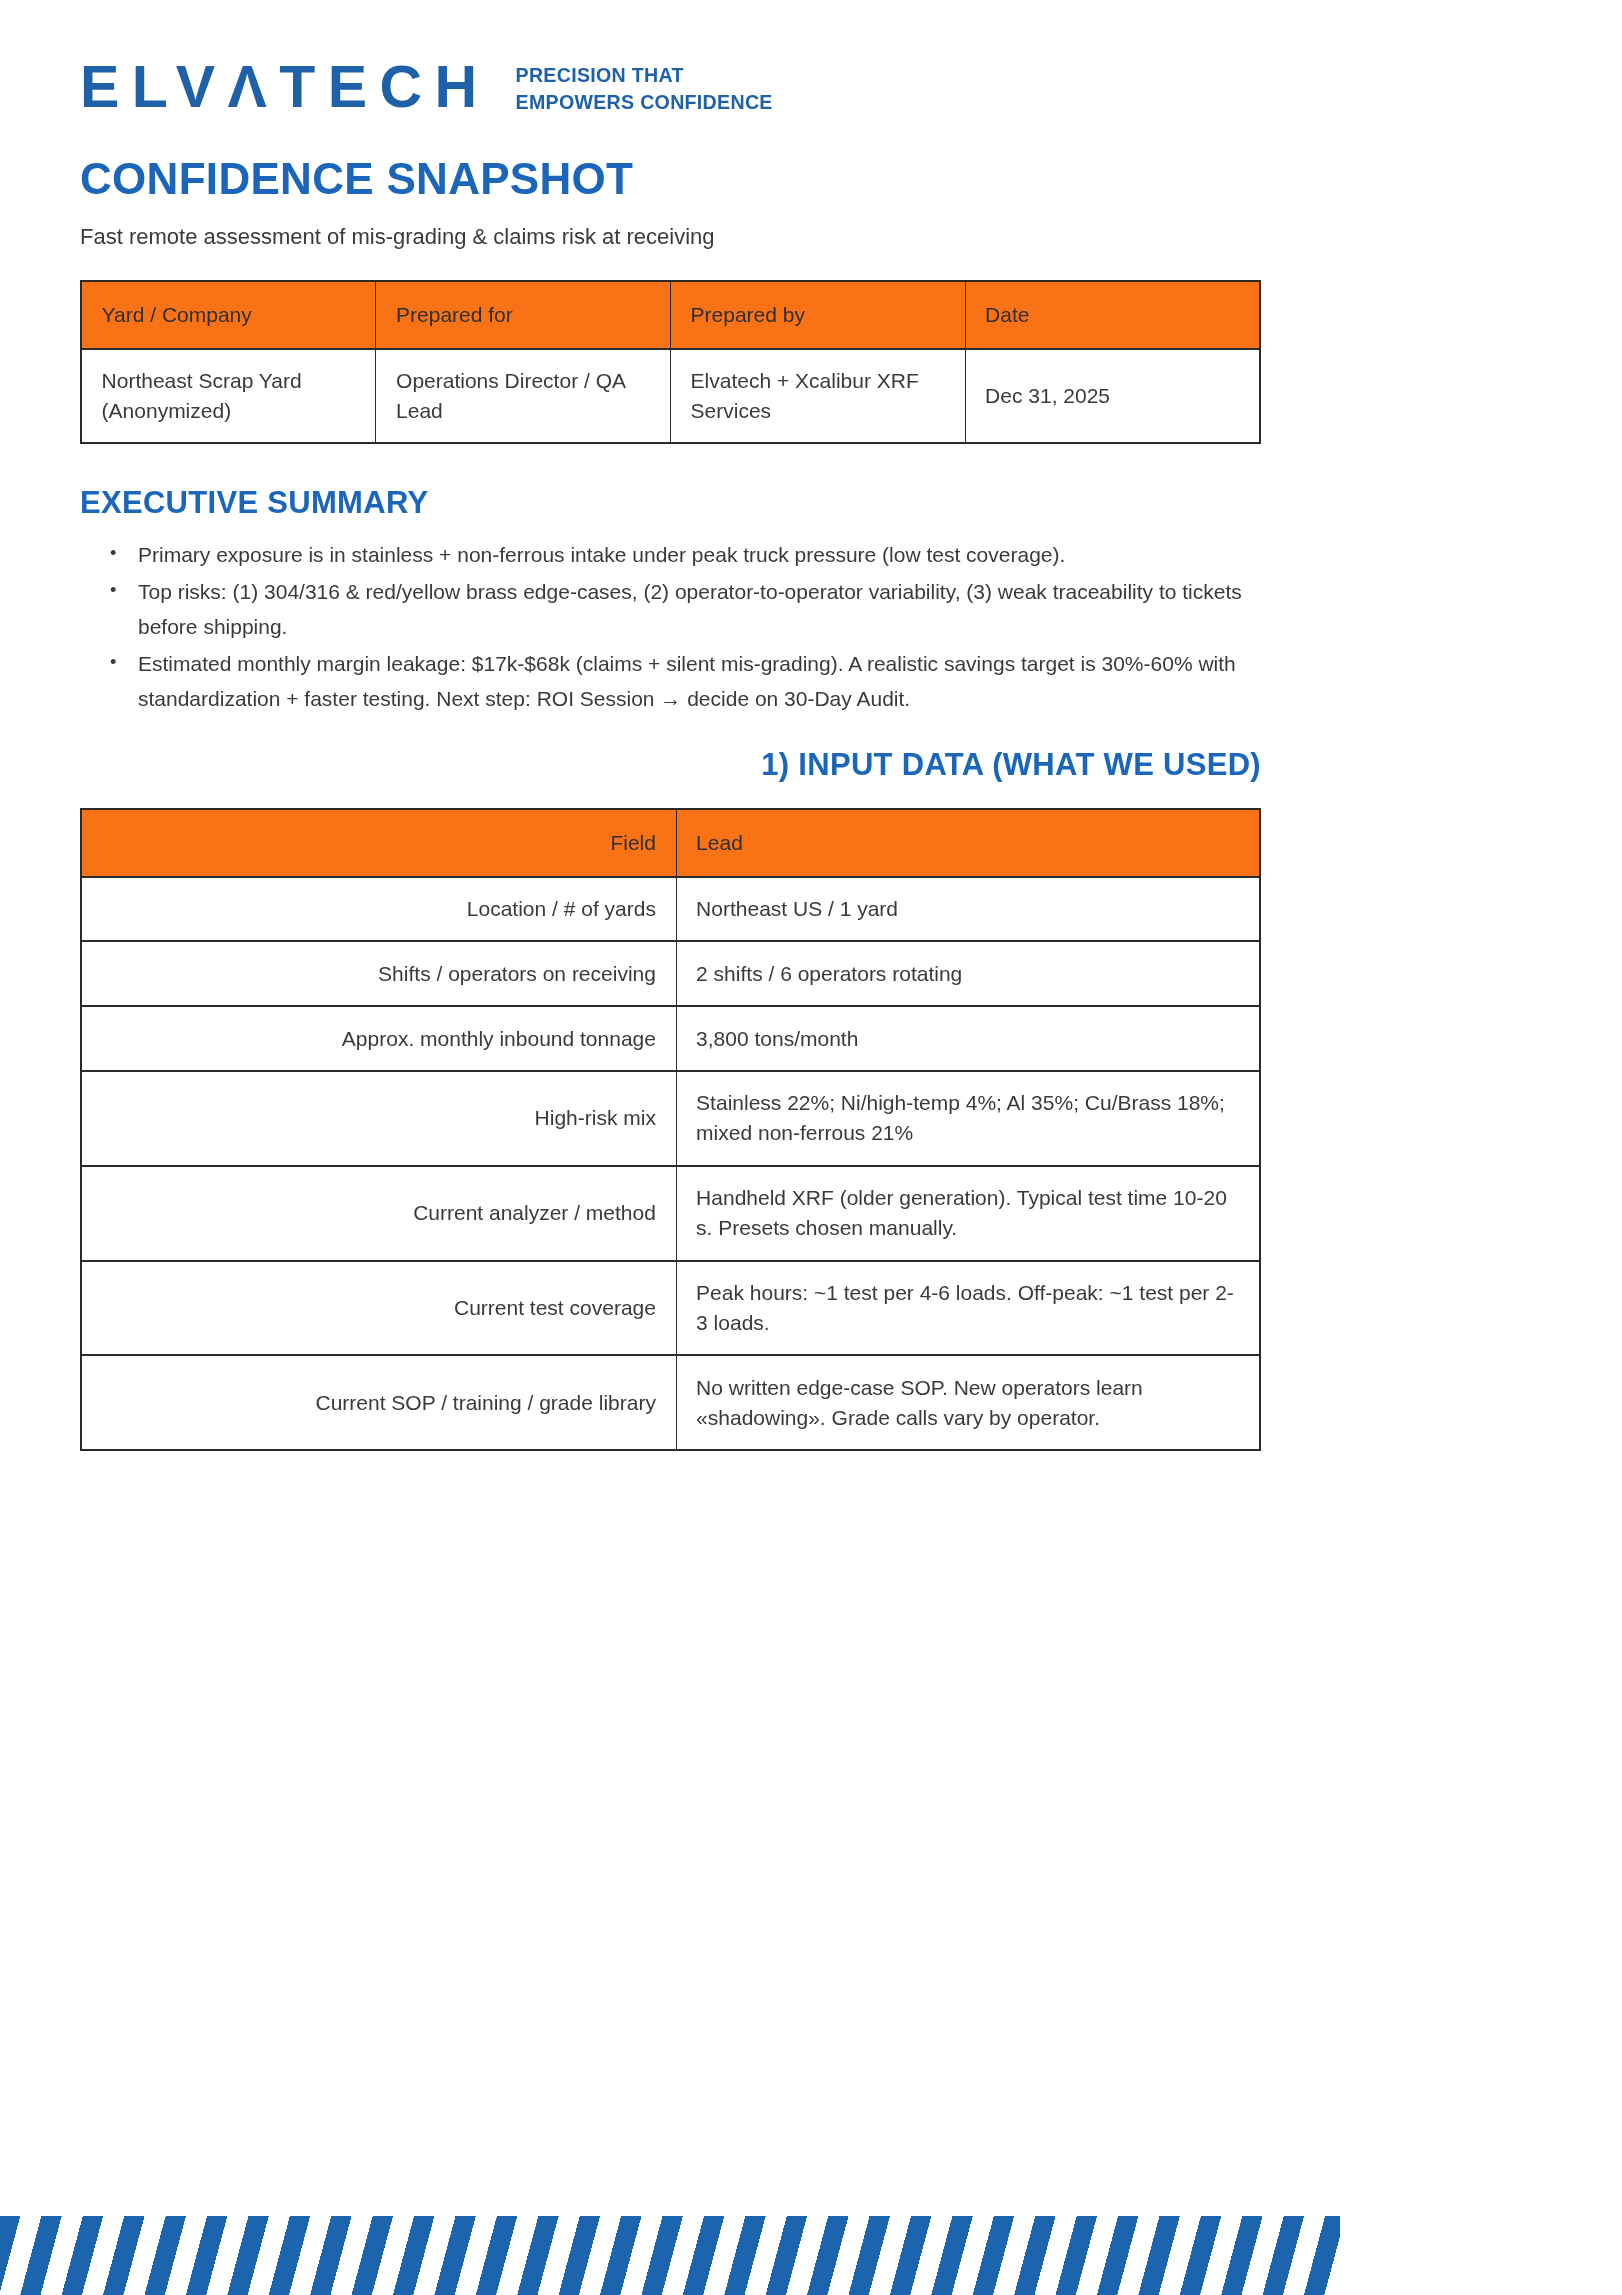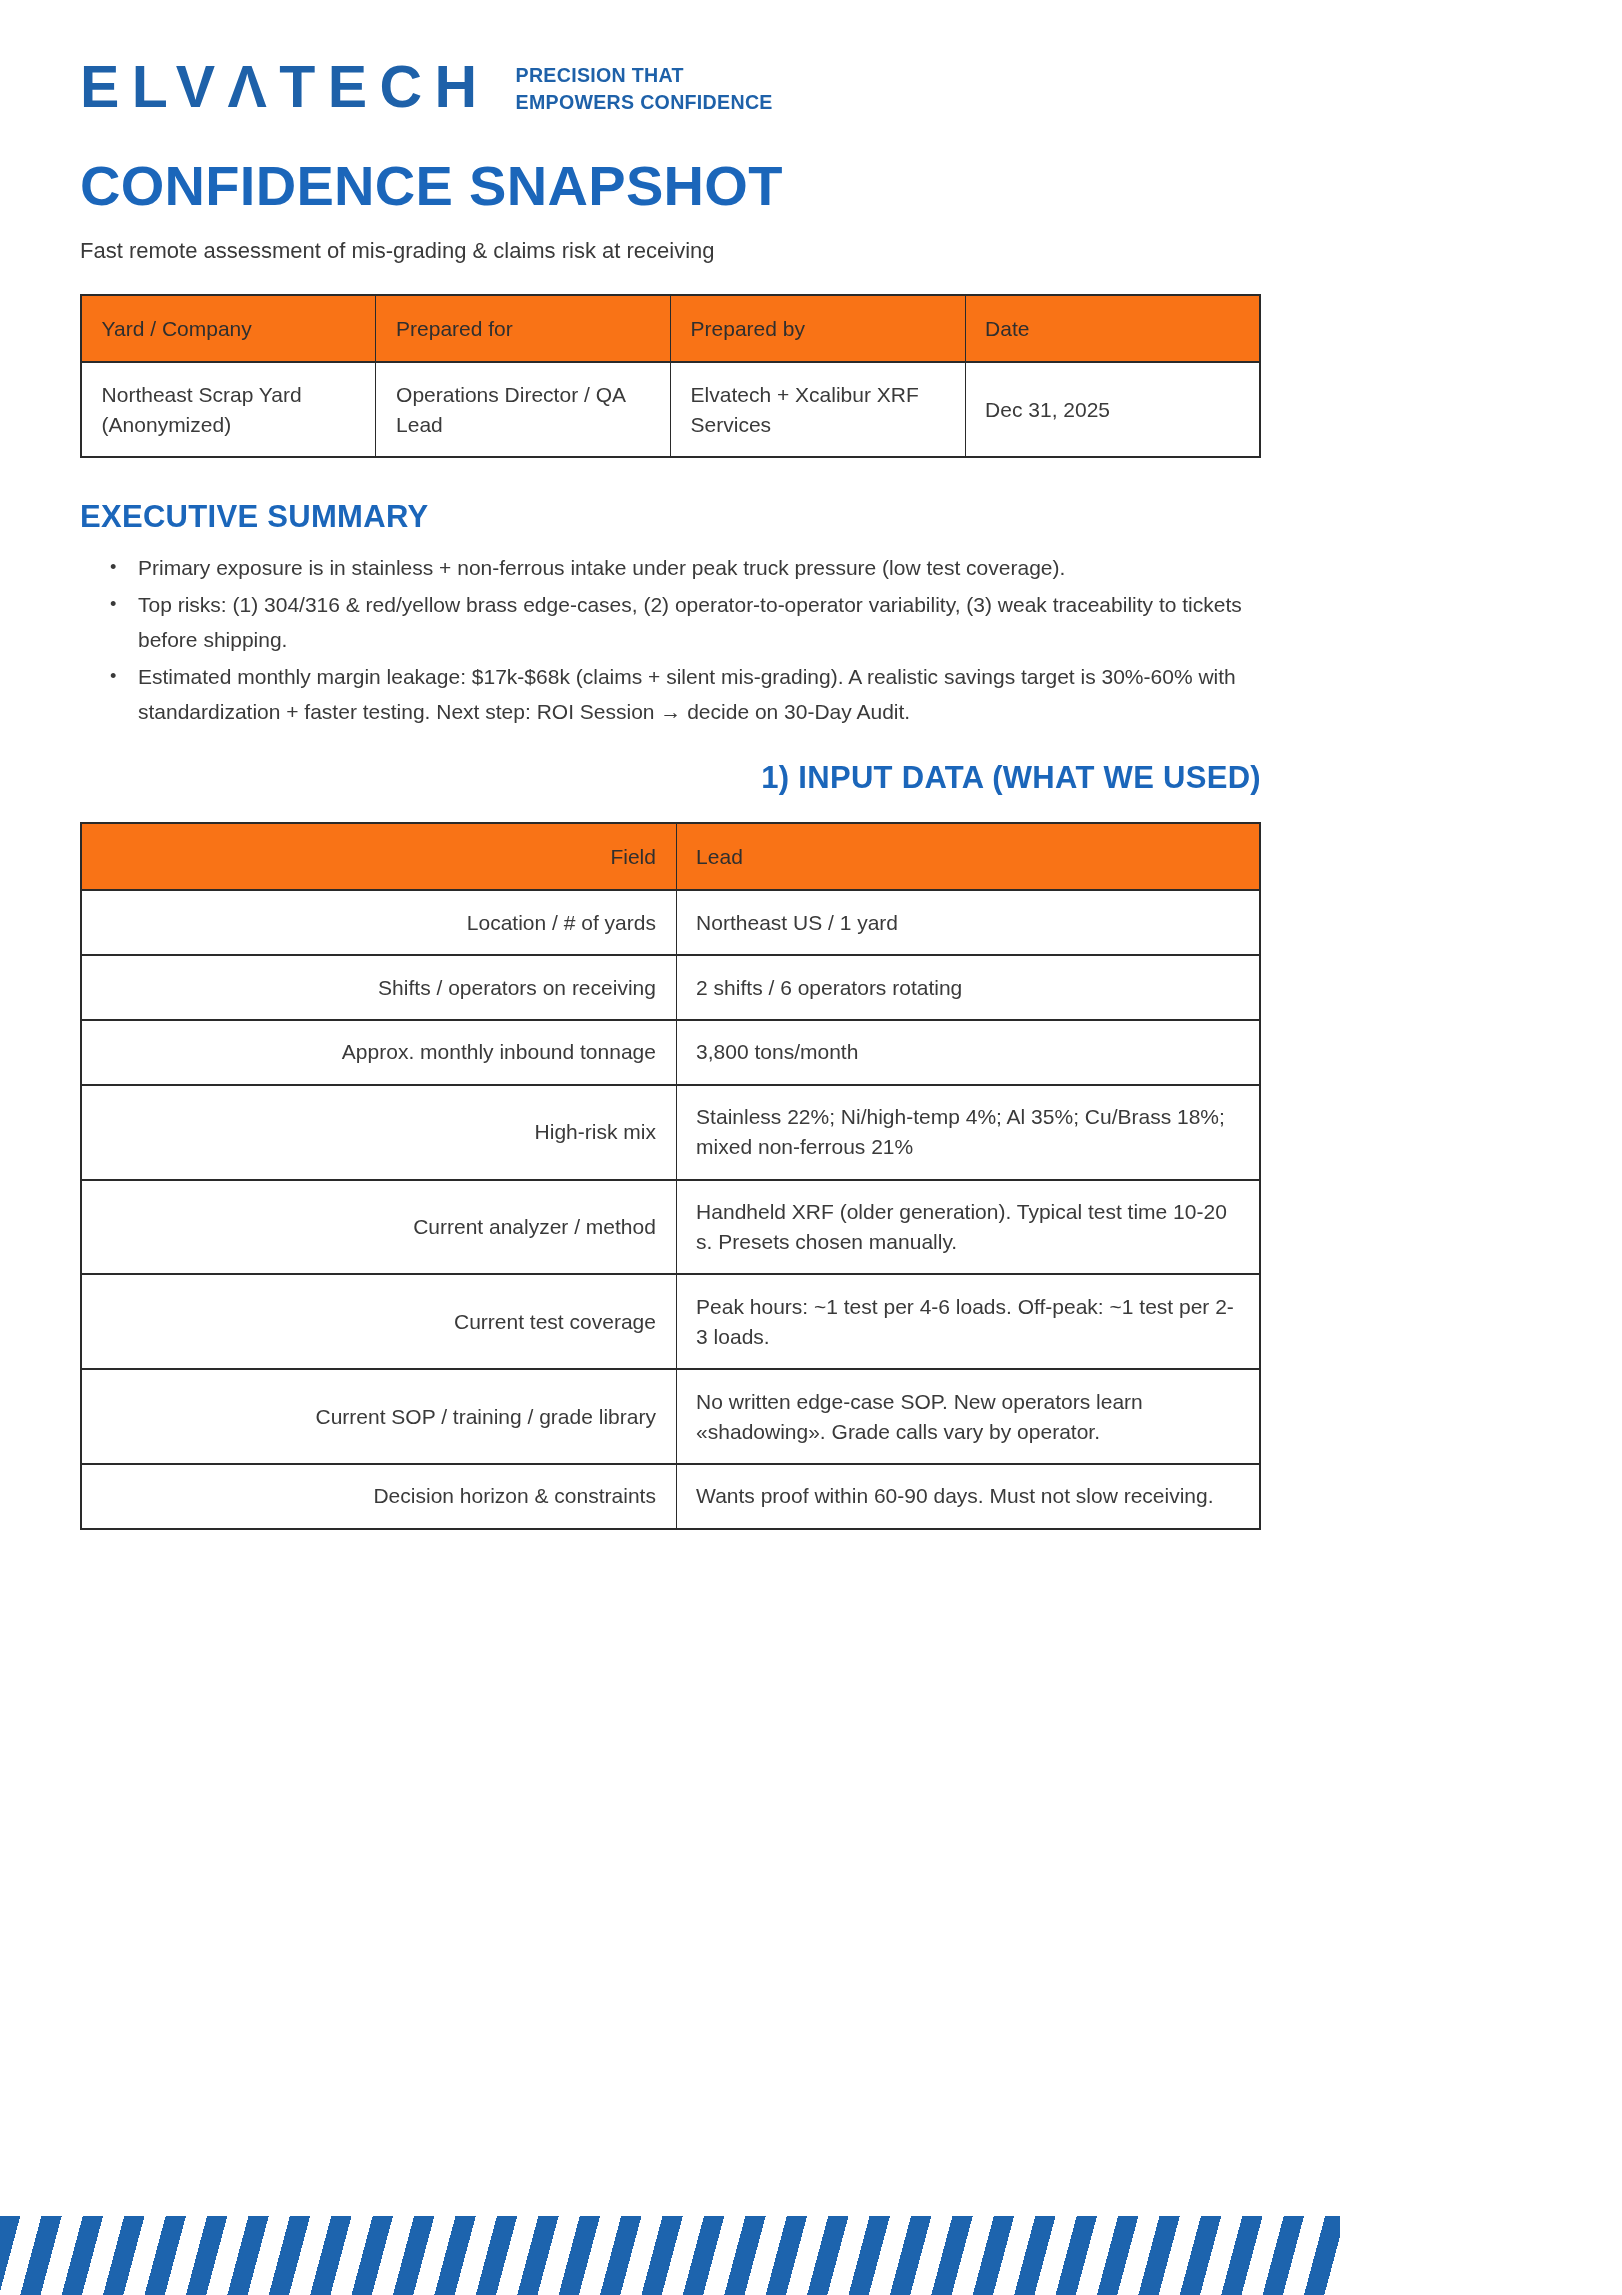--- a/index.html
+++ b/index.html
@@ -34,21 +34,21 @@
     font-weight: 700;
     line-height: 27px;
     letter-spacing: 0.3px;
     color: #1E61A9;
     padding-top: 3.9px;
   }
 
   
   .doc-title {
     margin: 38px 0 0 0;
-    font-size: 56px;
+    font-size: 44px;
     line-height: 1.15;
     font-weight: 700;
     letter-spacing: 0.3px;
     color: #1B66BA;
   }
   .doc-subtitle {
     margin: 19.6px 0 0 0;
     font-size: 22px;
     line-height: 26px;
     font-weight: 400;
@@ -208,24 +208,20 @@
           <td class="col-value">Handheld XRF (older generation). Typical test time 10-20 s. Presets chosen manually.</td>
         </tr>
         <tr>
           <td class="col-field">Current test coverage</td>
           <td class="col-value">Peak hours: ~1 test per 4-6 loads. Off-peak: ~1 test per 2-3 loads.</td>
         </tr>
         <tr>
           <td class="col-field">Current SOP / training / grade library</td>
           <td class="col-value">No written edge-case SOP. New operators learn «shadowing». Grade calls vary by operator.</td>
         </tr>
-        <tr>
-          <td class="col-field">Decision horizon &amp; constraints</td>
-          <td class="col-value">Wants proof within 60-90 days. Must not slow receiving.</td>
-        </tr>
       </tbody>
     </table>
 
   </div>
 
   <div class="footer-stripes"></div>
 </div>
 
 
 </body></html>

